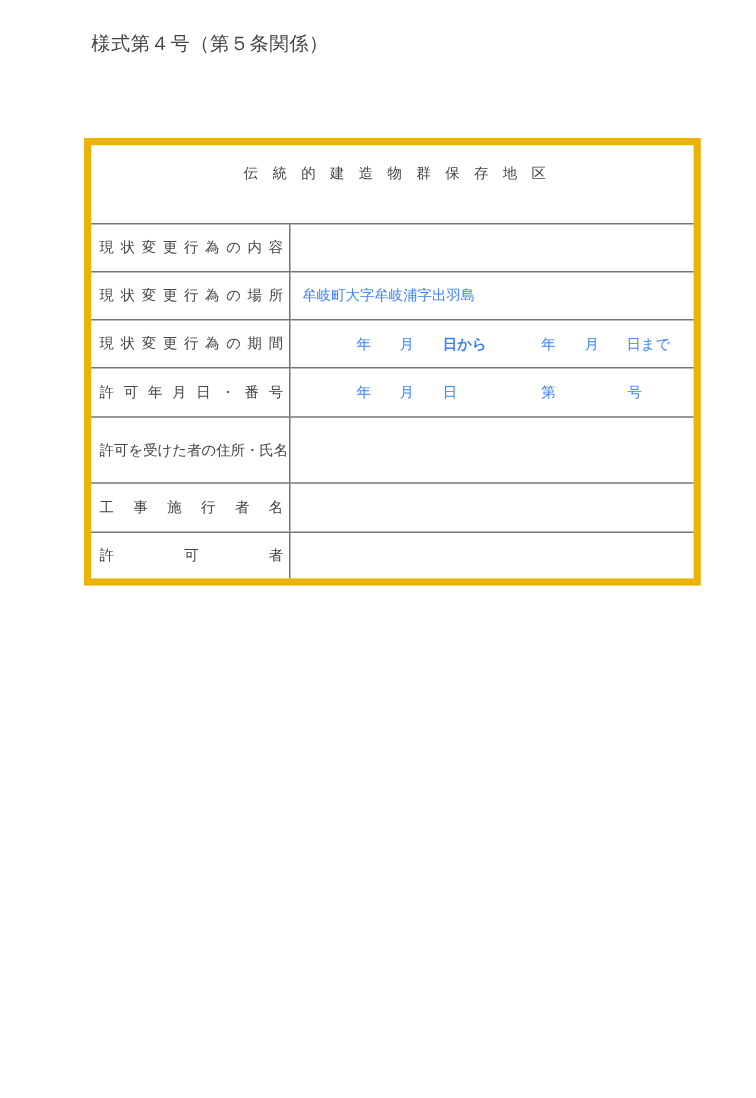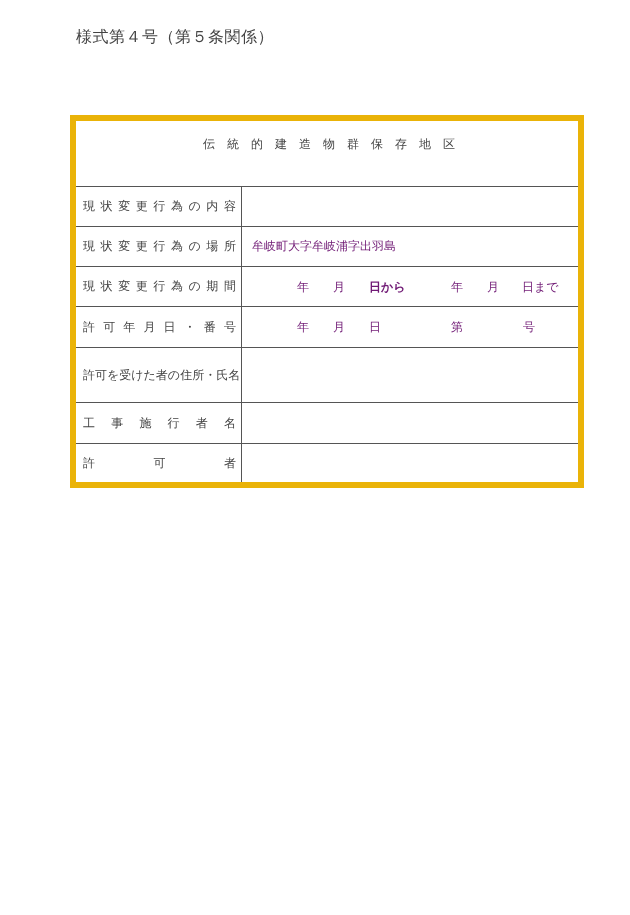--- a/index.html
+++ b/index.html
@@ -59,21 +59,21 @@
       white-space: pre;
     }
     .row .label.spread { justify-content: space-between; }
     .row .label.spread span { display: inline-block; }
     .row .value {
       position: absolute;
       left: 167px; right: 0; top: 0; bottom: 0;
       display: flex; align-items: center;
       padding-left: 9px;
       font-size: 12px;
-      color: #701a75;
+      color: #3b82f6;
       white-space: pre;
     }
     .row .value .slot {
       position: absolute;
       top: 50%;
       transform: translateY(-50%);
       font-size: 12px;
     }
   </style>
 </head>

